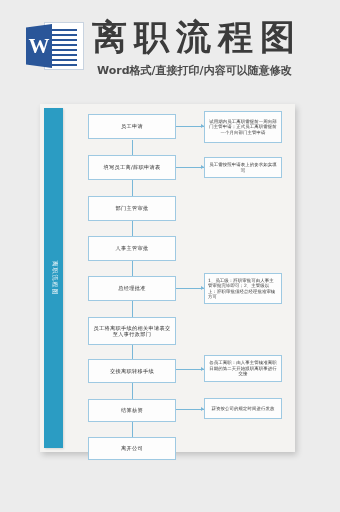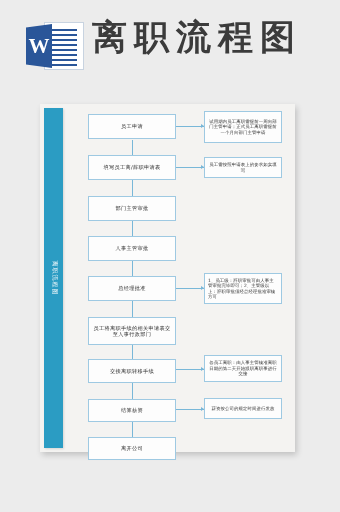--- a/index.html
+++ b/index.html
@@ -107,20 +107,21 @@
         <div class="wi-line" style="top:21px;"></div>
         <div class="wi-line" style="top:26px;"></div>
         <div class="wi-line" style="top:31px;"></div>
         <div class="wi-line" style="top:36px;"></div>
         <div class="wi-line" style="top:41px;"></div>
       </div>
       <div class="wi-fold"></div>
       <div class="wi-w">W</div>
     </div>
     <div class="title">离职流程图</div>
+    <div class="subtitle">Word格式/直接打印/内容可以随意修改</div>
   </div>
 
   <div class="paper">
     <div class="paper-inner"></div>
 
     <div class="sidebar">
       <span class="sidebar-label">离职流程图</span>
     </div>
 
     <div class="canvas">

